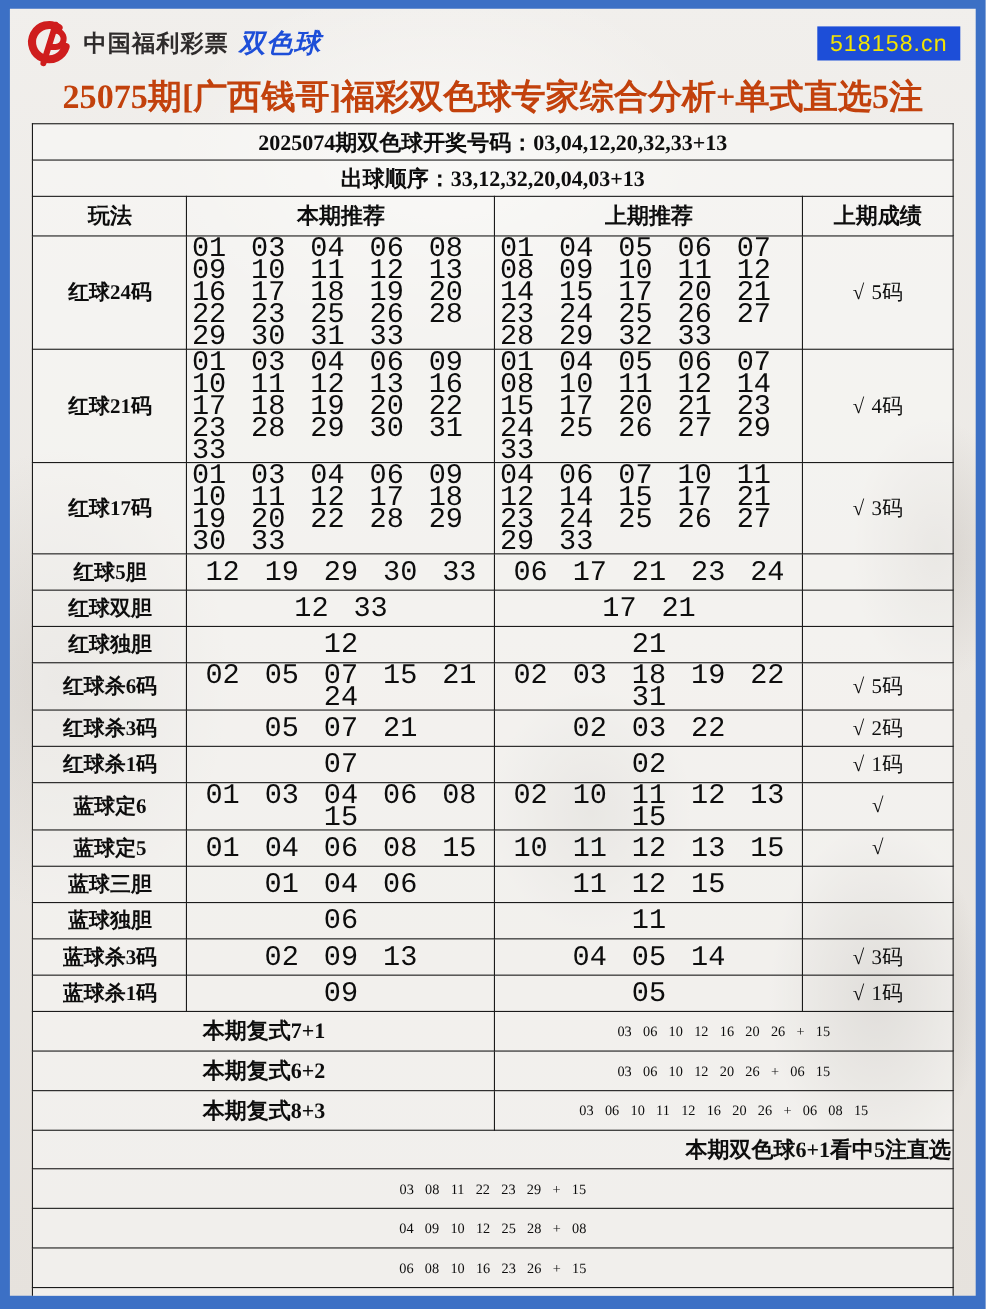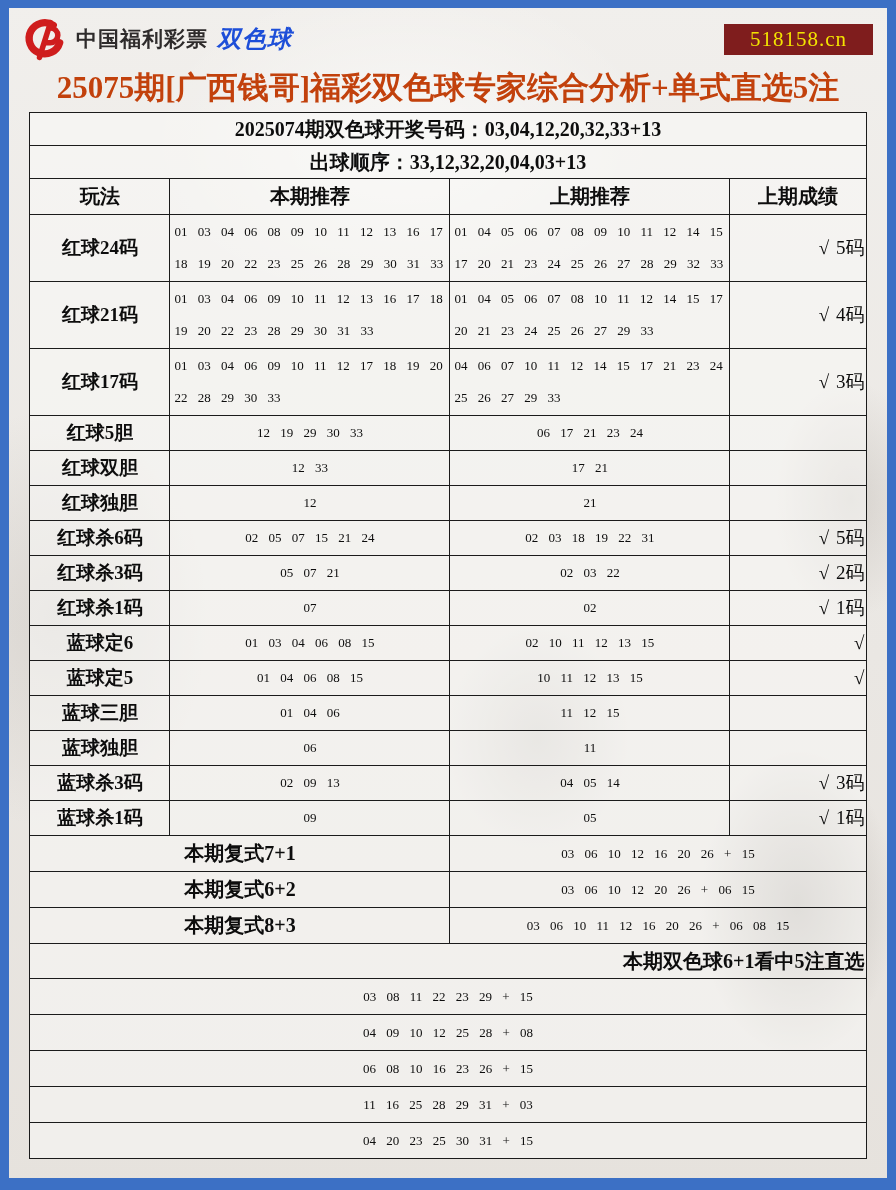--- a/index.html
+++ b/index.html
@@ -13,31 +13,31 @@
       radial-gradient(130px 160px at 60% 62%, rgba(120,112,104,0.18), transparent 70%),
       radial-gradient(340px 220px at 45% 12%, rgba(255,255,255,0.55), transparent 75%),
       linear-gradient(180deg,#f1efec 0%,#eae7e3 55%,#e6e2dd 100%);
     font-family:"Liberation Serif","DejaVu Serif",serif;
     color:#0d0d0d;overflow:hidden;
   }
   .header{display:flex;justify-content:space-between;align-items:center;height:50px;padding:6px 14px 0 14px;}
   .brand{display:flex;align-items:center;gap:9px;}
   .brand-cn{font-size:21px;font-weight:bold;color:#2e2b2b;font-family:"Liberation Sans","DejaVu Sans",sans-serif;letter-spacing:1px;}
   .brand-product{font-size:24px;font-weight:bold;font-style:italic;color:#1d4ed8;font-family:"Liberation Sans","DejaVu Sans",sans-serif;letter-spacing:1px;}
-  .badge{background:#7f1d1d;color:#f3e400;font-size:21px;width:149px;height:31px;line-height:31px;text-align:center;
-         font-family:Liberation Serif, serif;letter-spacing:1px;}
+  .badge{background:#1d4ed8;color:#f3e400;font-size:21px;width:130px;height:31px;line-height:31px;text-align:center;
+         font-family:Liberation Sans, sans-serif;letter-spacing:1px;}
   .title{font-size:31px;font-weight:bold;color:#c2410c;text-align:center;height:47px;line-height:47px;white-space:nowrap;overflow:hidden;}
   table{border-collapse:collapse;table-layout:fixed;width:836px;margin:1px auto 0;}
   td{border:1px solid #1b1b1b;background:rgba(250,249,247,0.55);vertical-align:middle;}
   .info-cell{height:30px;text-align:center;font-weight:bold;font-size:20px;}
   .col-head{height:33px;text-align:center;font-weight:bold;font-size:20px;}
   .name-cell{text-align:center;font-weight:bold;font-size:19px;height:32px;padding:0 2px;}
-  .num-cell{text-align:center;font-size:13px;word-spacing:7px;line-height:32px;padding:1px 3px;}
+  .num-cell{text-align:center;font-size:26px;word-spacing:7px;line-height:20px;padding:1px 3px;font-family:Liberation Mono, monospace;}
   .num-cell.left{text-align:left;padding-left:4px;}
-  .result-cell{text-align:right;font-size:19px;word-spacing:2px;margin-top:47px;}
+  .result-cell{text-align:center;font-size:19px;word-spacing:2px;margin-top:47px;}
   .label-cell{text-align:center;font-weight:bold;font-size:20px;height:32px;}
   .section-cell{text-align:right;font-weight:bold;font-size:20px;height:32px;}
   .pick-cell{text-align:center;font-size:13px;word-spacing:7px;height:33px;}
 </style>
 </head>
 <body>
 
 <div class="header">
   <div class="brand">
     <span style="display:inline-block;width:44px;height:44px;">

